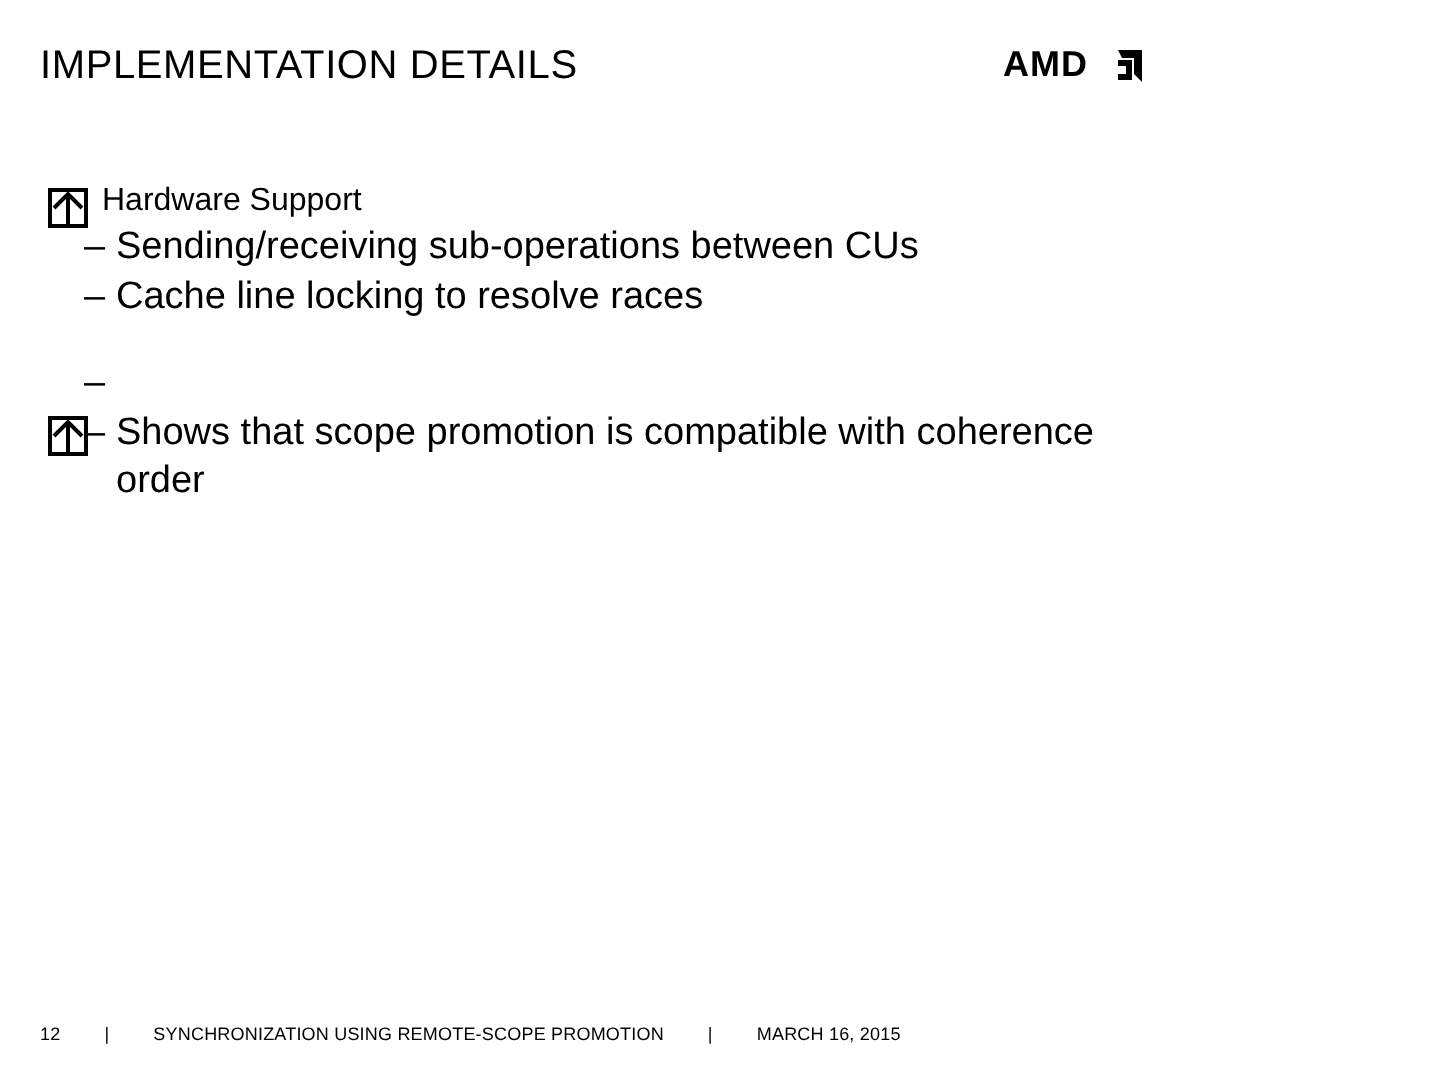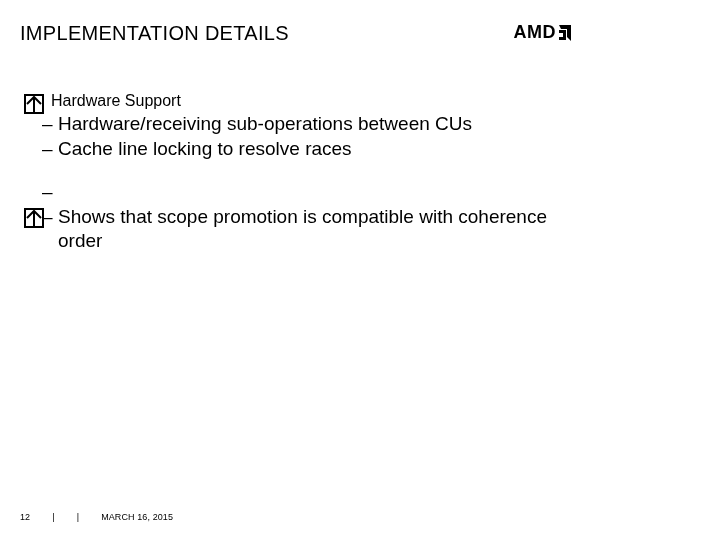--- a/index.html
+++ b/index.html
@@ -1,19 +1,19 @@
 <!DOCTYPE html>
 <html><head>
 <meta charset="utf-8">
 <style>
   * { margin: 0; padding: 0; box-sizing: border-box; }
   html, body { width: 720px; height: 540px; background: #fff; font-family: "Segoe UI", Arial, sans-serif; color: #000; }
   .slide { position: relative; width: 601px; height: 540px; padding: 22px 20px 0 20px; }
   .title { font-size: 20px; font-weight: 400; letter-spacing: 0.3px; }
-  .logo { position: absolute; top: 22px; right: 30px; display: flex; align-items: center; gap: 3px; }
+  .logo { position: absolute; top: 22px; right: 30px; display: flex; align-items: center; gap: 15px; }
   .logo-text { font-weight: 800; font-size: 18px; letter-spacing: 0.5px; font-family: Arial, sans-serif; }
   .logo-arrow { width: 12px; height: 16px; }
   .logo-arrow svg { display: block; }
   .content { margin-top: 46px; padding-left: 4px; }
   .section { margin-bottom: 18px; }
   .heading { font-size: 16px; font-weight: 400; position: relative; padding-left: 27px; line-height: 1.25; }
   .bullet-icon { position: absolute; left: 0; top: 3px; width: 20px; height: 20px; }
   .sub { font-size: 19px; font-weight: 400; line-height: 1.28; position: relative; padding-left: 18px; margin-left: 16px; margin-top: 1px; }
   .sub-dash { position: absolute; left: 2px; top: 0; }
   .gap { height: 24px; }
@@ -46,21 +46,21 @@
           <svg viewBox="0 0 20 20" width="20" height="20">
             <rect x="1" y="1" width="18" height="18" fill="none" stroke="#000" stroke-width="2"></rect>
             <polyline points="3,10 10,3 17,10" fill="none" stroke="#000" stroke-width="2"></polyline>
             <line x1="10" y1="3" x2="10" y2="18" stroke="#000" stroke-width="2"></line>
           </svg>
         </span>
         <span>Hardware Support</span>
       </div>
       <div class="sub">
         <span class="sub-dash">‒</span>
-        <span>Hardware/receiving sub-operations between CUs</span>
+        <span>Sending/receiving sub-operations between CUs</span>
       </div>
       <div class="sub">
         <span class="sub-dash">‒</span>
         <span>Cache line locking to resolve races</span>
       </div>
     </div>
 
     <div class="section">
       <div class="sub">
         <span class="sub-dash">‒</span>
@@ -83,17 +83,18 @@
         <span class="sub-dash">‒</span>
         <span>Shows that scope promotion is compatible with coherence order</span>
       </div>
     </div>
 
   </div>
 
   <div class="footer">
     <span>12</span>
     <span class="sep">|</span>
+    <span>SYNCHRONIZATION USING REMOTE-SCOPE PROMOTION</span>
     <span class="sep">|</span>
     <span>MARCH 16, 2015</span>
   </div>
 
 </div>
 
 </body></html>

